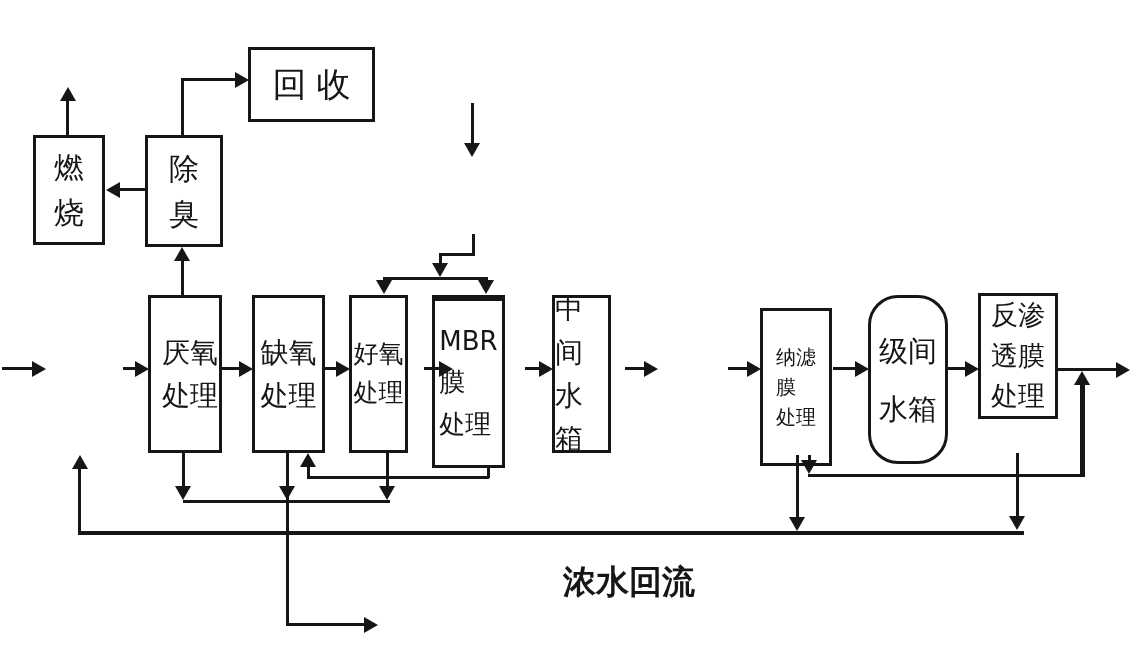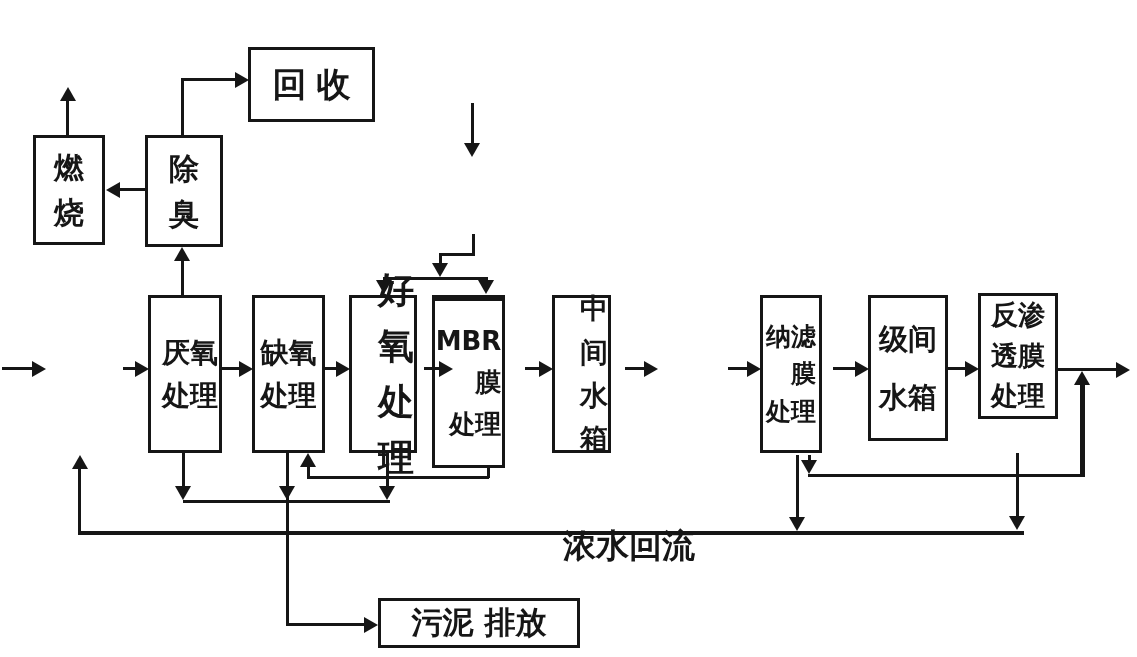--- a/index.html
+++ b/index.html
@@ -11,22 +11,22 @@
     font-family: "DejaVu Sans", sans-serif;
     color: var(--ink);
     overflow: hidden;
     margin: 0 auto;
   }
   .box {
     position: absolute;
     border: 3px solid var(--ink);
     background: var(--paper);
     display: flex; align-items: center; justify-content: center;
-    text-align: right;
-    font-weight: bold;
+    text-align: left;
+    font-weight: normal;
     box-sizing: border-box;
   }
   .box .txt { white-space: pre-line; display: block; }
   .flabel {
     position: absolute; font-weight: bold; white-space: nowrap;
   }
   .hl, .vl { position: absolute; background: var(--ink); }
   .hl { height: 3px; }
   .vl { width: 3px; }
   .ar { position: absolute; width: 0; height: 0; }
@@ -53,52 +53,49 @@
   </div>
 
   <div class="box" style="left:148px;top:295px;width:74px;height:158px;font-size:28px;line-height:1.55;padding-left:10px;">
     <span class="txt">厌氧
 处理</span>
   </div>
   <div class="box" style="left:252px;top:295px;width:73px;height:158px;font-size:28px;line-height:1.55;">
     <span class="txt">缺氧
 处理</span>
   </div>
-  <div class="box" style="left:349px;top:295px;width:68px;height:158px;font-size:36px;line-height:1.55;">
+  <div class="box" style="left:349px;top:295px;width:59px;height:158px;font-size:25px;line-height:1.55;">
     <span class="txt">好氧
 处理</span>
   </div>
   <div class="box" style="left:432px;top:295px;width:73px;height:173px;font-size:26px;line-height:1.6;border-top-width:6px;">
     <span class="txt">MBR
 膜
 处理</span>
   </div>
   <div class="box" style="left:552px;top:295px;width:59px;height:158px;font-size:28px;line-height:1.55;">
     <span class="txt">中间
 水箱</span>
   </div>
-  <div class="box" style="left:760px;top:295px;width:62px;height:158px;font-size:25px;line-height:1.5;">
+  <div class="box" style="left:760px;top:308px;width:72px;height:158px;font-size:20px;line-height:1.5;">
     <span class="txt">纳滤
 膜
 处理</span>
   </div>
-  <div class="box" style="left:868px;top:295px;width:80px;height:146px;font-size:29px;line-height:2.0;">
+  <div class="box" style="left:868px;top:295px;width:80px;height:169px;font-size:29px;line-height:2.0;border-radius:30px;">
     <span class="txt">级间
 水箱</span>
   </div>
   <div class="box" style="left:978px;top:293px;width:80px;height:126px;font-size:27px;line-height:1.5;">
     <span class="txt">反渗
 透膜
 处理</span>
   </div>
-  <div class="box" style="left:378px;top:598px;width:202px;height:50px;font-size:31px;">
-    <span class="txt">污泥 排放</span>
-  </div>
 
-  <div class="flabel" style="left:563px;top:524px;font-size:33px;">浓水回流</div>
+  <div class="flabel" style="left:563px;top:560px;font-size:33px;">浓水回流</div>
 
   <div class="hl" style="left:2px;top:367px;width:31px;"></div>
   <div class="ar r" style="left:32px;top:361px;"></div>
   <div class="hl" style="left:123px;top:367px;width:13px;"></div>
   <div class="ar r" style="left:135px;top:361px;"></div>
   <div class="hl" style="left:222px;top:367px;width:18px;"></div>
   <div class="ar r" style="left:239px;top:361px;"></div>
   <div class="hl" style="left:325px;top:367px;width:12px;"></div>
   <div class="ar r" style="left:336px;top:361px;"></div>
   <div class="hl" style="left:424px;top:367px;width:16px;"></div>

